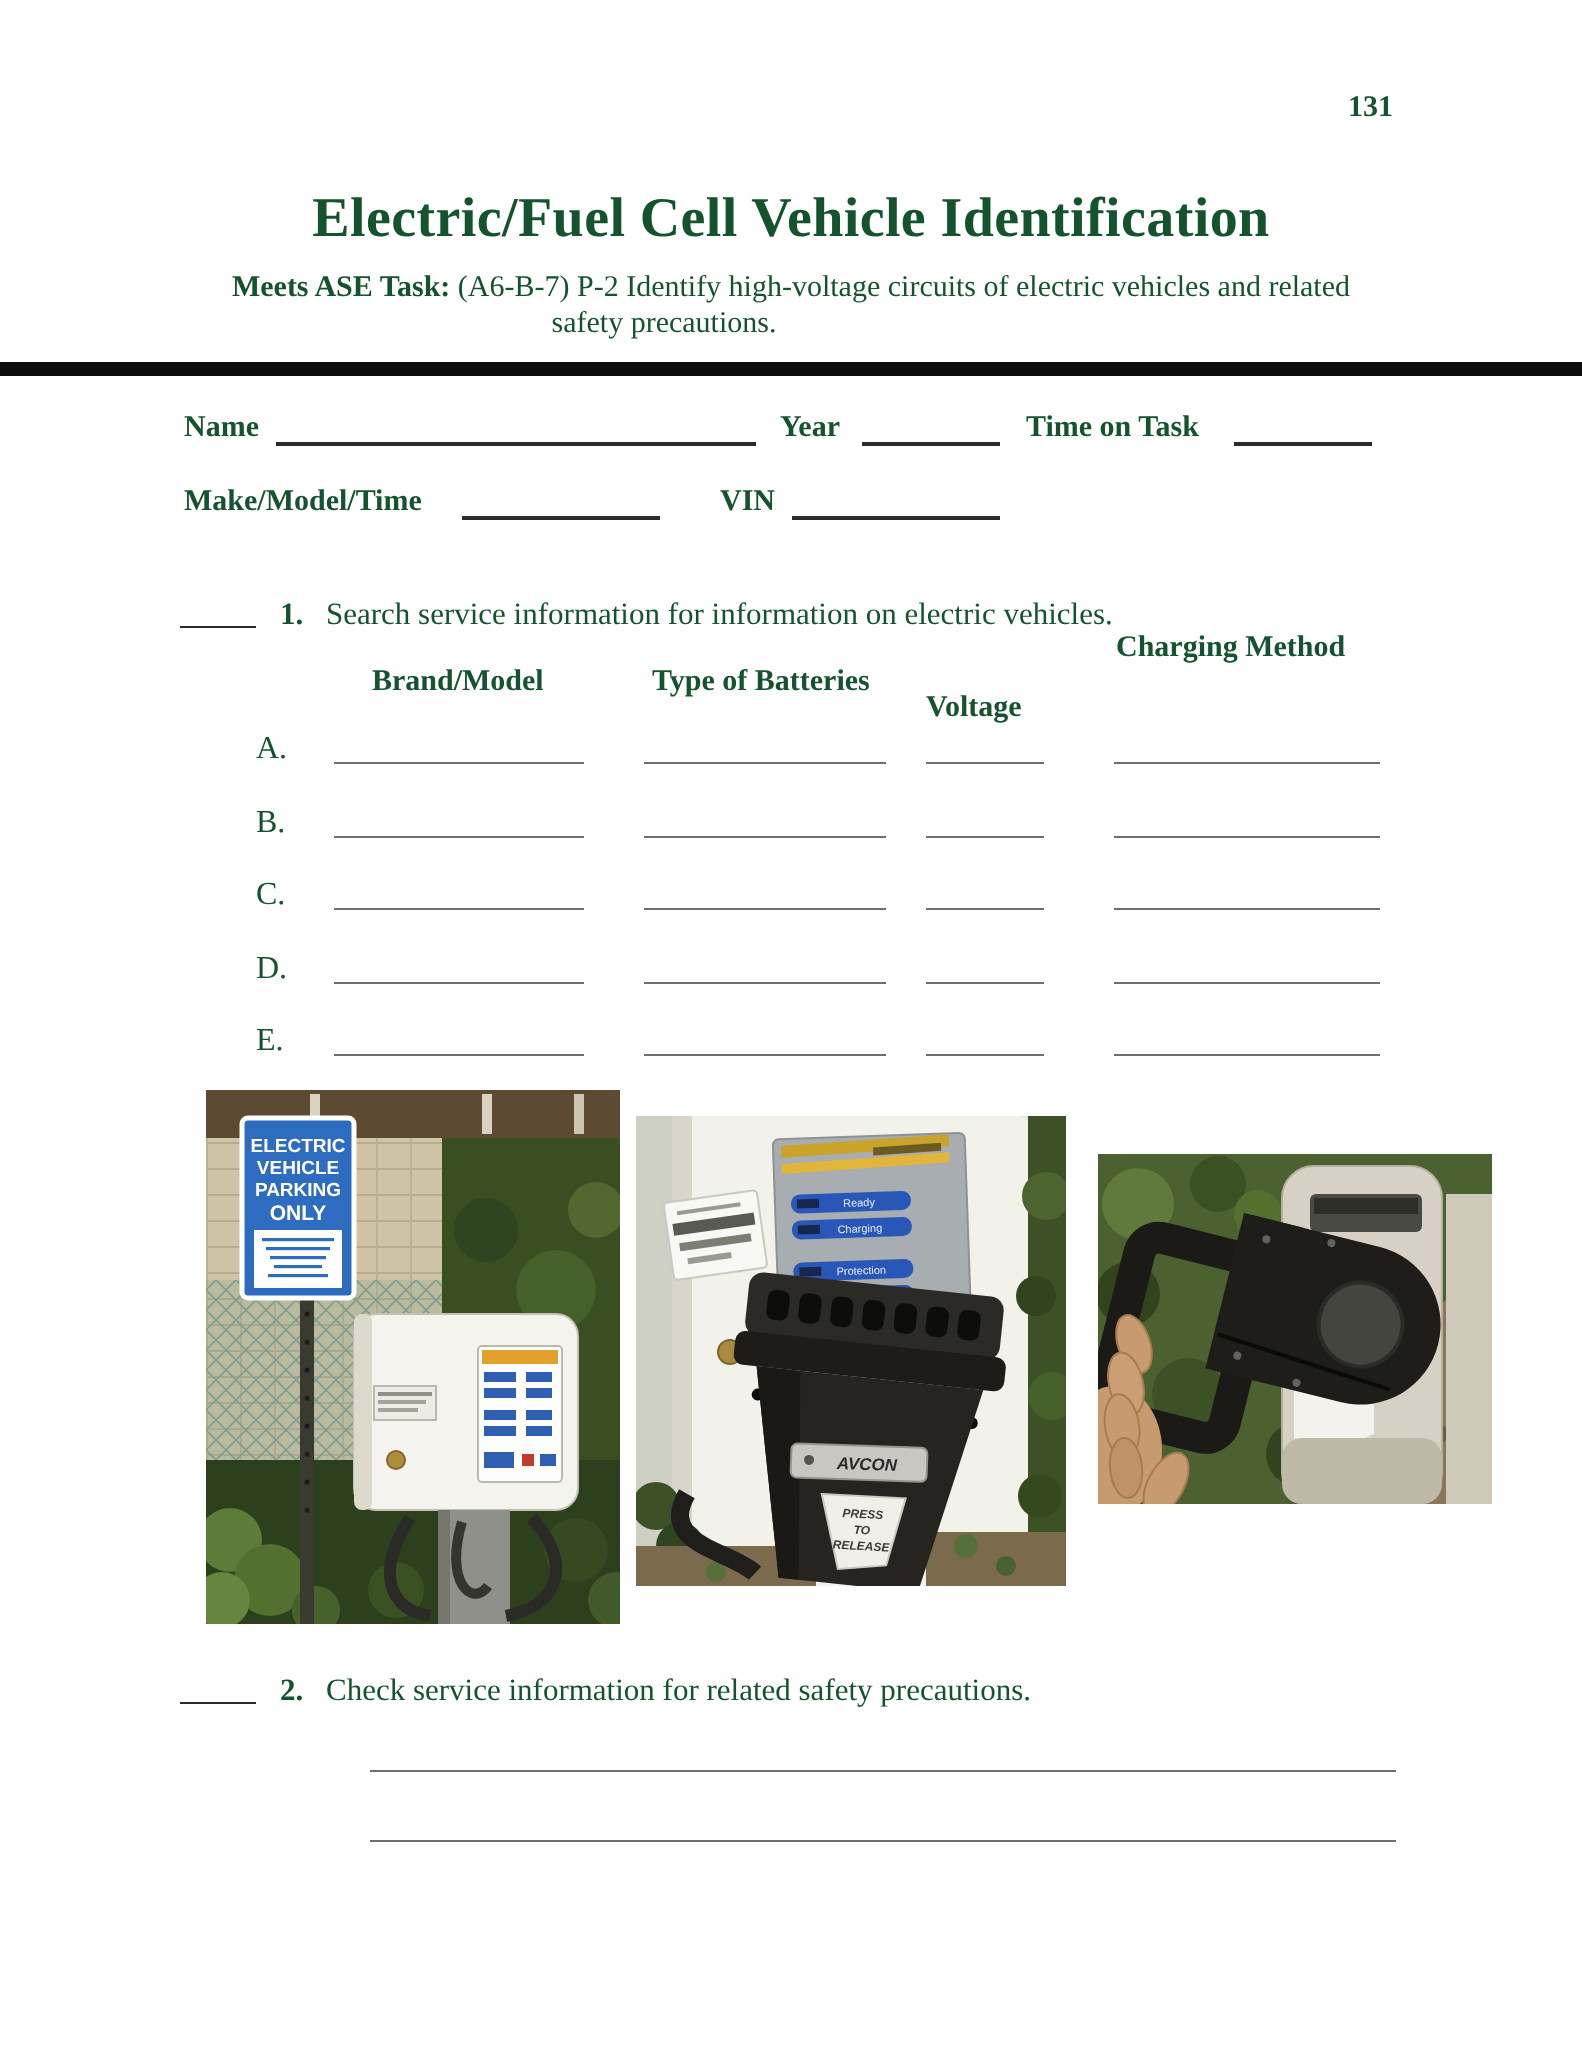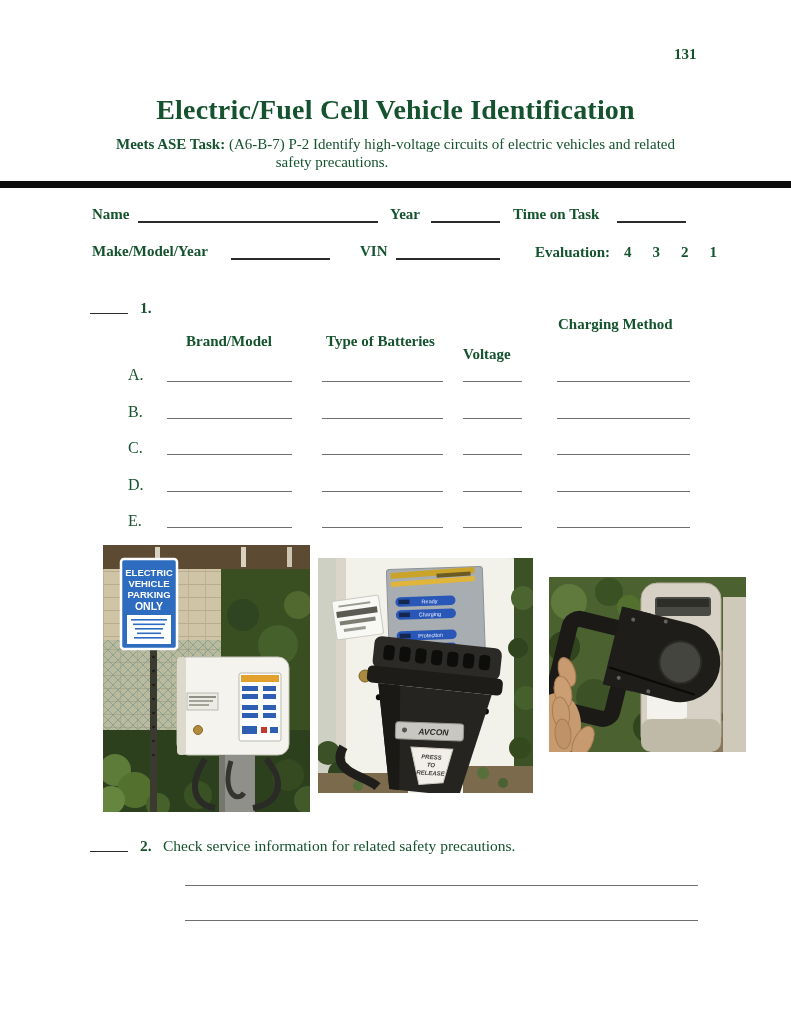--- a/index.html
+++ b/index.html
@@ -43,30 +43,28 @@
 
   <div class="abs rule"></div>
 
   <div class="abs lbl" style="top:206px;left:92px;">Name</div>
   <div class="abs fline" style="top:221px;left:138px;width:240px;"></div>
   <div class="abs lbl" style="top:206px;left:390px;">Year</div>
   <div class="abs fline" style="top:221px;left:431px;width:69px;"></div>
   <div class="abs lbl" style="top:206px;left:513px;">Time on Task</div>
   <div class="abs fline" style="top:221px;left:617px;width:69px;"></div>
 
-  <div class="abs lbl" style="top:243px;left:92px;">Make/Model/Year</div>
+  <div class="abs lbl" style="top:243px;left:92px;">Make/Model/Time</div>
   <div class="abs fline" style="top:258px;left:231px;width:99px;"></div>
   <div class="abs lbl" style="top:243px;left:360px;">VIN</div>
   <div class="abs fline" style="top:258px;left:396px;width:104px;"></div>
-  <div class="abs" style="top:243px;left:535px;">
-    <span class="lbl">Evaluation:</span><span class="evalnum" style="margin-left:14px;">4</span><span class="evalnum">3</span><span class="evalnum">2</span><span class="evalnum">1</span>
-  </div>
 
   <div class="abs fline" style="top:313px;left:90px;width:38px;border-top-width:1.5px;"></div>
   <div class="abs qtext b" style="top:299px;left:140px;">1.</div>
+  <div class="abs qtext" style="top:299px;left:163px;">Search service information for information on electric vehicles.</div>
 
   <div class="abs hdr" style="top:333px;left:186px;">Brand/Model</div>
   <div class="abs hdr" style="top:333px;left:326px;">Type of Batteries</div>
   <div class="abs hdr" style="top:333px;left:463px;margin-top:13px;">Voltage</div>
   <div class="abs hdr" style="top:316px;left:558px;text-align:center;">Charging Method</div>
 
   <div>
     <span class="abs rowlabel" style="top:366px;left:128px;">A.</span>
     <span class="abs gline" style="top:381px;left:167px;width:125px;"></span>
     <span class="abs gline" style="top:381px;left:322px;width:121px;"></span>

